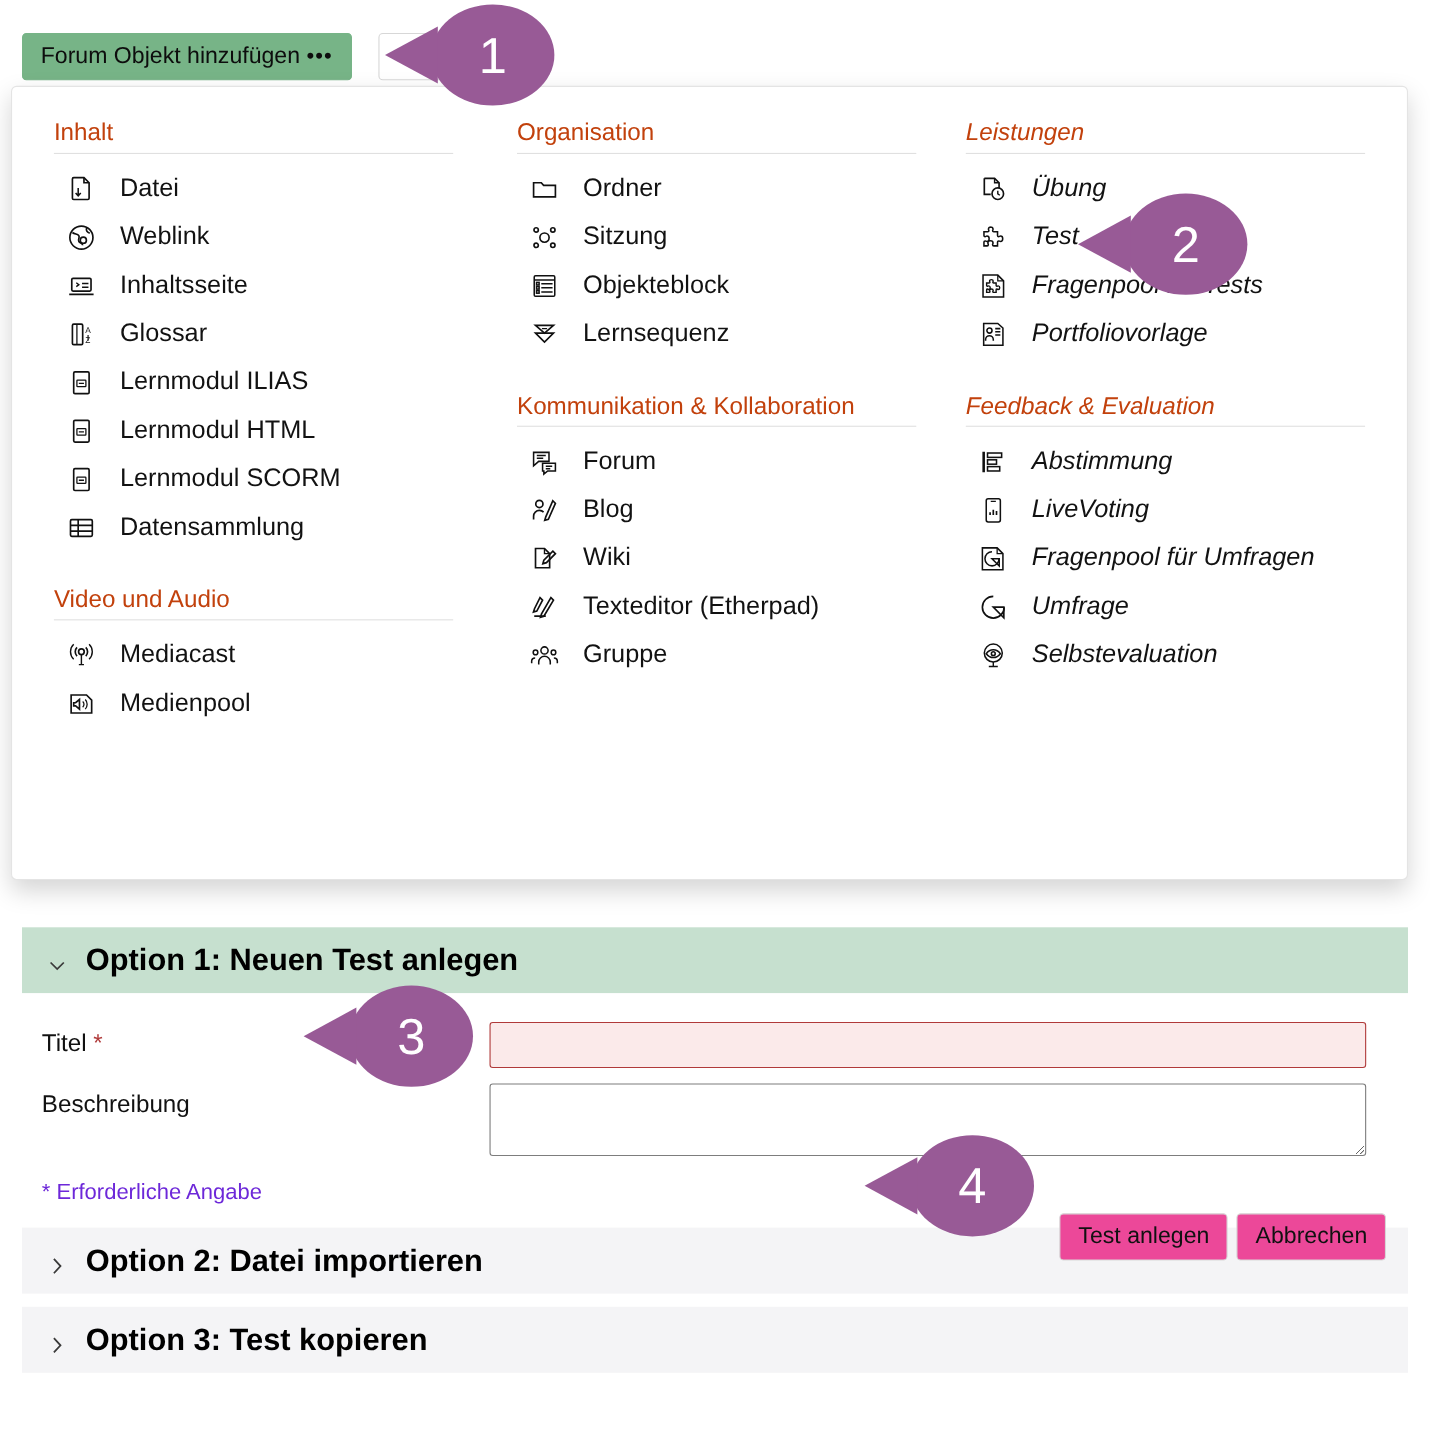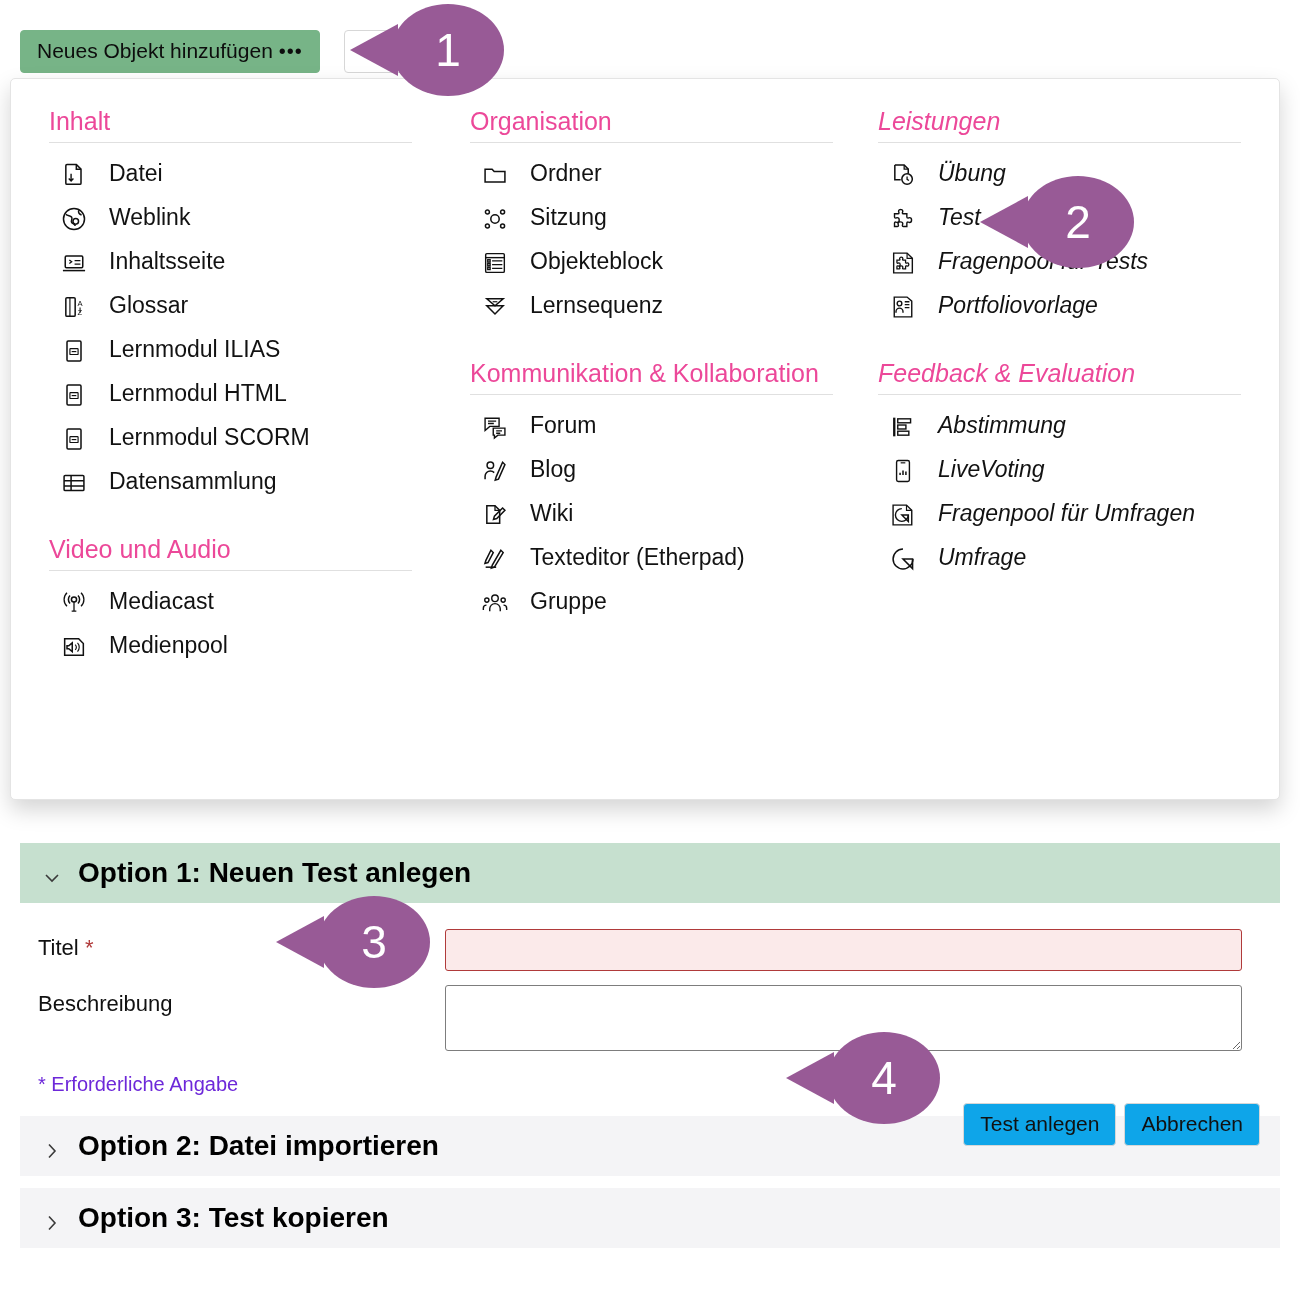--- a/index.html
+++ b/index.html
@@ -65,22 +65,22 @@
   .panel-inner {
     display: flex;
     padding: 28px 38px 0 38px;
     gap: 0;
   }
   .col { width: 423px; box-sizing: border-box; }
   .col.c2 { padding-left: 45px; }
   .col.c3 { padding-left: 45px; font-style: italic; }
 
   .grp-title {
-    font-size: 25px;
-    color: #ec4899;
+    font-size: 22px;
+    color: #c2410c;
     font-weight: 400;
     margin: 0 0 6px 0;
     padding-right: 10px;
     line-height: 1.16;
   }
   .grp-title.second { margin-top: 30px; }
   .grp-rule {
     border: 0;
     border-top: 1px solid #e0e0e0;
     margin: 0 0 10px 0;
@@ -171,21 +171,21 @@
     margin-top: 22px;
   }
   .actions {
     position: absolute;
     right: 20px;
     top: 200px;
     display: flex;
     gap: 8px;
   }
   .btn-form {
-    background: #0ea5e9;
+    background: #ec4899;
     border: 1px solid #d7d7d7;
     border-radius: 4px;
     font-size: 21px;
     padding: 9px 16px 11px 16px;
     color: #111111;
     cursor: pointer;
     font-family: "Liberation Sans", sans-serif;
     line-height: 1;
   }
   .opt-gap { height: 12px; }
@@ -224,21 +224,21 @@
   }
   .callout span { position: relative; z-index: 2; line-height: 1; }
 </style>
 </head>
 <body>
 
 <div id="page">
 
   <div class="toolbar">
     <button class="btn-add">
-      <span>Neues Objekt hinzufügen</span>
+      <span>Forum Objekt hinzufügen</span>
       <span class="dots">•••</span>
     </button>
     <button class="btn-plain">
       <span>alten</span>
     </button>
   </div>
 
   <div class="panel">
     <div class="panel-inner">
 
@@ -538,20 +538,31 @@
           <span>Fragenpool für Umfragen</span>
         </div>
         <div class="item">
           <span class="ico">
               <svg width="28" height="28" viewBox="0 0 24 24" fill="none" stroke="#111" stroke-width="1.3">
                 <path d="M12 3.5a8.5 8.5 0 1 0 8.5 8.5"></path>
                 <path d="M12 12h8.2v8.2z"></path>
               </svg>
             </span>
           <span>Umfrage</span>
+        </div>
+        <div class="item">
+          <span class="ico">
+              <svg width="28" height="28" viewBox="0 0 24 24" fill="none" stroke="#111" stroke-width="1.2">
+                <circle cx="12" cy="10" r="7"></circle>
+                <path d="M6.5 10.5s2.2-3 5.5-3 5.5 3 5.5 3-2.2 3-5.5 3-5.5-3-5.5-3z"></path>
+                <circle cx="12" cy="10.5" r="1.5"></circle>
+                <path d="M12 17v3M8.5 20.5h7" stroke-width="1.1"></path>
+              </svg>
+            </span>
+          <span>Selbstevaluation</span>
         </div>
       </div>
 
     </div>
   </div>
 
   <div class="form-wrap">
 
     <div class="opt-head open">
       <span class="chev"><svg width="20" height="20" viewBox="0 0 20 20" fill="none" stroke="#3a3a3a" stroke-width="1.6">

